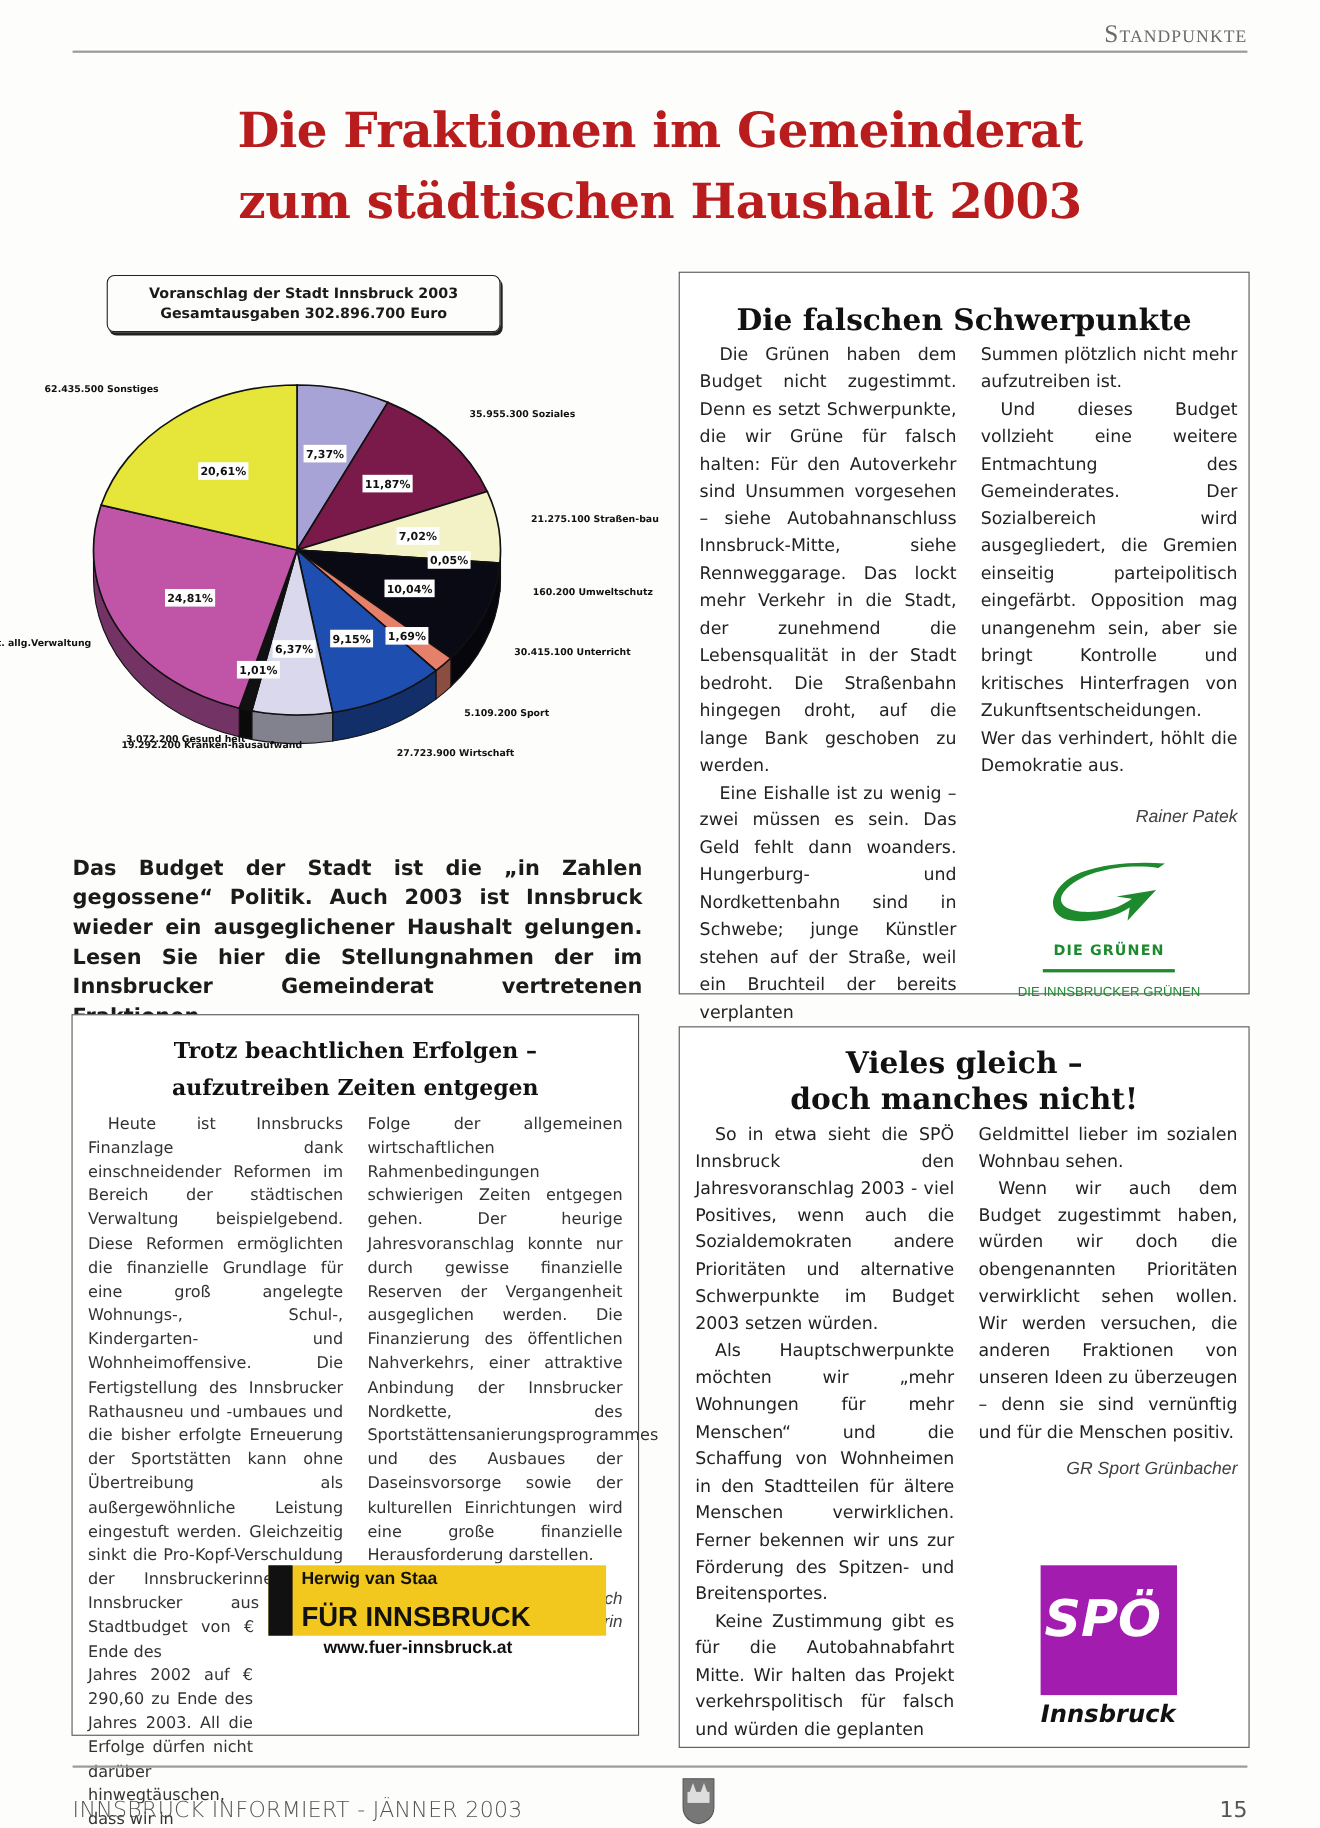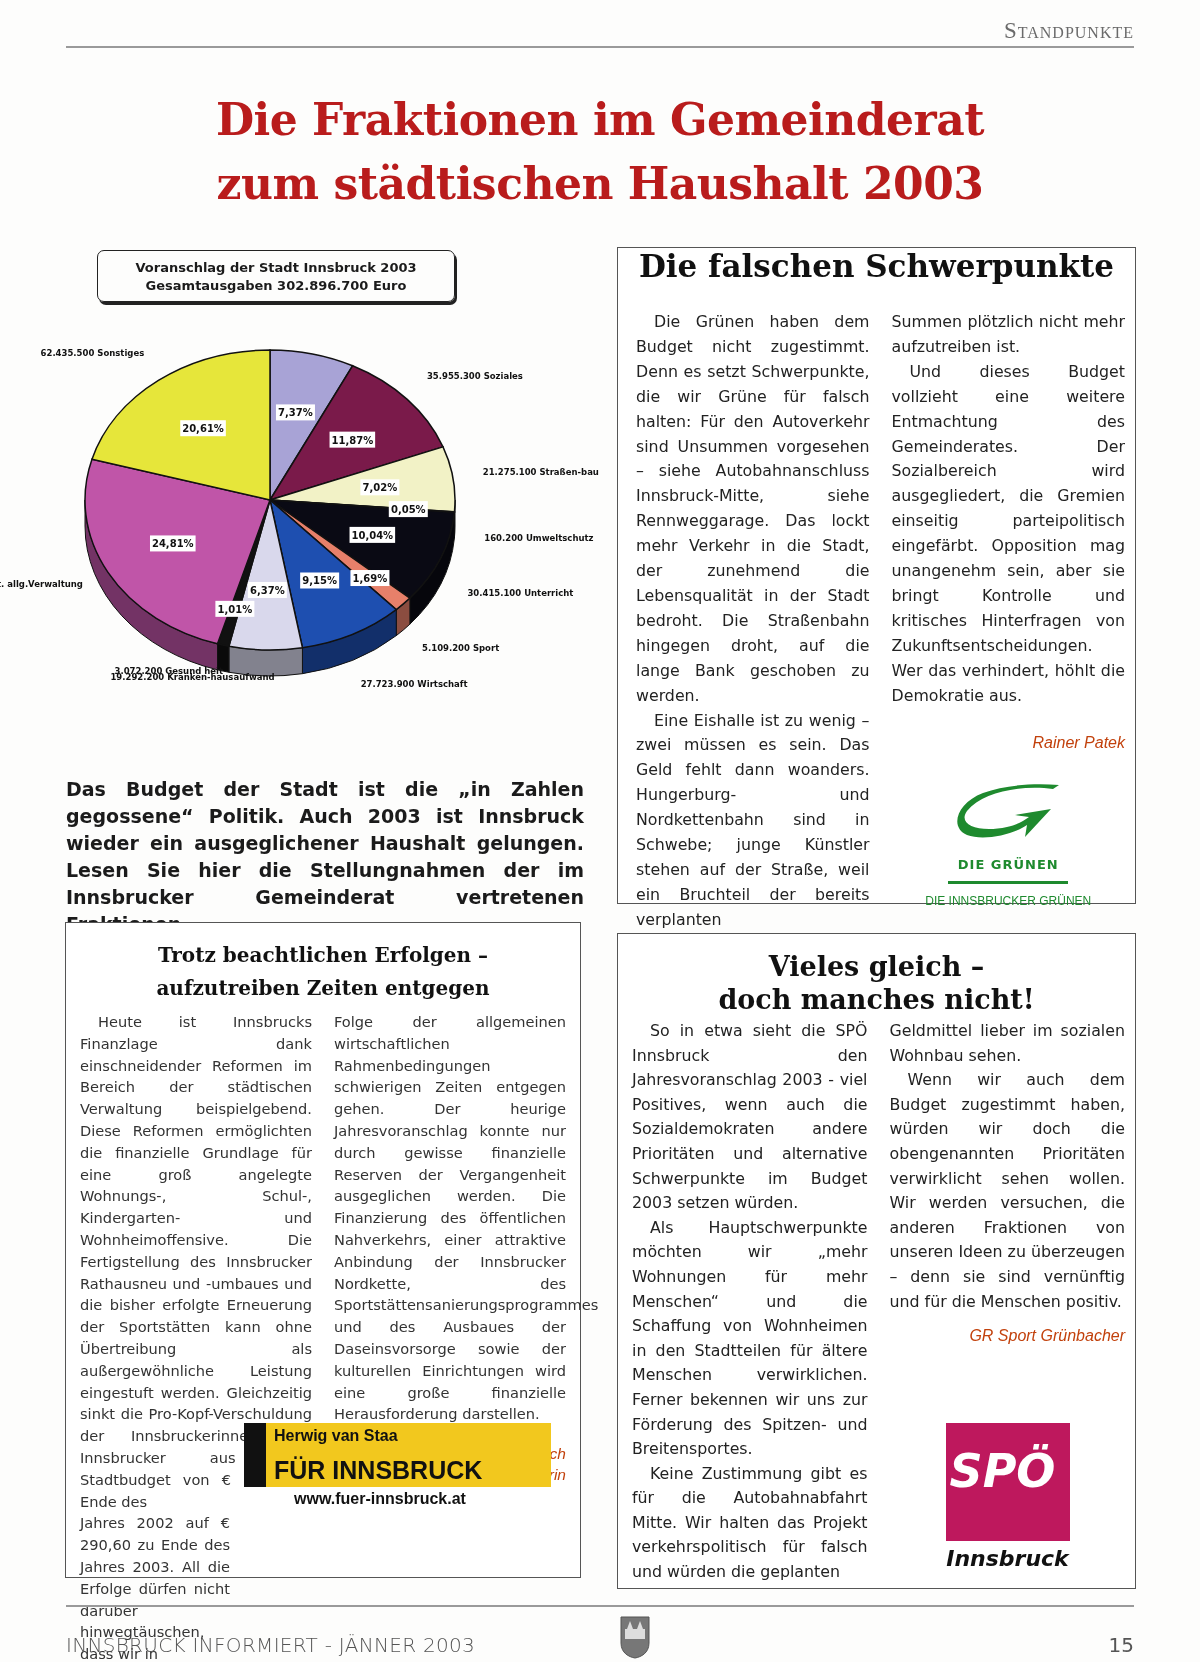--- a/index.html
+++ b/index.html
@@ -20,25 +20,25 @@
   .intro { left:66px; top:776px; width:518px; font-family:"DejaVu Sans", sans-serif; font-weight:bold;
          font-size:19px; line-height:27px; text-align:justify; }
 
   .box { border:1.5px solid #555; background:#fff; box-sizing:border-box; }
   .box h2 { margin:0; text-align:center; font-family:"DejaVu Serif", serif; font-weight:bold;
          color:#111; }
   .cols { position:absolute; display:flex; gap:22px; font-family:"DejaVu Sans", sans-serif; }
   .col { text-align:justify; }
   .col p { margin:0; text-indent:18px; }
   .col p.cont { text-indent:0; }
-  .sig { font-family:"Liberation Sans", sans-serif; font-style:italic; text-align:right; color:#c2410c; }
+  .sig { font-family:"Liberation Sans", sans-serif; font-style:italic; text-align:right; color:#404040; }
 
   
   #box-gruene { left:617px; top:247px; width:519px; height:657px; }
-  #box-gruene h2 { font-size:31px; margin-top:0; }
+  #box-gruene h2 { font-size:27px; margin-top:28px; }
   #box-gruene .cols { left:18px; top:62px; right:10px; font-size:15.8px; line-height:24.9px; color:#222; }
   #box-gruene .col { width:236px; }
 
   
   #box-ovp { left:65px; top:922px; width:516px; height:656px; }
   #box-ovp h2 { font-size:20px; line-height:33px; margin-top:16px; }
   #box-ovp .cols { left:14px; top:88px; right:10px; font-size:14.6px; line-height:21.8px; color:#333; }
   #box-ovp .col { width:232px; }
 
   
@@ -205,21 +205,21 @@
     <div class="col">
       <p>So in etwa sieht die SPÖ Innsbruck den Jahresvoranschlag 2003 - viel Positives, wenn auch die Sozialdemokraten andere Prioritäten und alternative Schwerpunkte im Budget 2003 setzen würden.</p>
       <p>Als Hauptschwerpunkte möchten wir „mehr Wohnungen für mehr Menschen“ und die Schaffung von Wohnheimen in den Stadtteilen für ältere Menschen verwirklichen. Ferner bekennen wir uns zur Förderung des Spitzen- und Breitensportes.</p>
       <p>Keine Zustimmung gibt es für die Autobahnabfahrt Mitte. Wir halten das Projekt verkehrspolitisch für falsch und würden die geplanten</p>
     </div>
     <div class="col">
       <p class="cont">Geldmittel lieber im sozialen Wohnbau sehen.</p>
       <p>Wenn wir auch dem Budget zugestimmt haben, würden wir doch die obengenannten Prioritäten verwirklicht sehen wollen. Wir werden versuchen, die anderen Fraktionen von unseren Ideen zu überzeugen – denn sie sind vernünftig und für die Menschen positiv.</p>
       <div class="sig" style="margin-top:10px;font-size:16px;">GR Sport Grünbacher</div>
       <div style="margin:74px 0 0 56px;width:124px;">
-        <div style="background:#be185d;height:118px;position:relative;">
+        <div style="background:#a21caf;height:118px;position:relative;">
           <div style="position:absolute;left:4px;top:36px;font-family:'DejaVu Sans',sans-serif;font-weight:bold;font-style:italic;font-size:46px;color:#fff;">SPÖ</div>
         </div>
         <div style="font-family:'DejaVu Sans',sans-serif;font-weight:bold;font-style:italic;font-size:22px;color:#111;text-align:center;margin-top:6px;">Innsbruck</div>
       </div>
     </div>
   </div>
 </div>
 
 <div class="abs hr-bottom"></div>
 <div class="abs footer-left">INNSBRUCK INFORMIERT - JÄNNER 2003</div>

